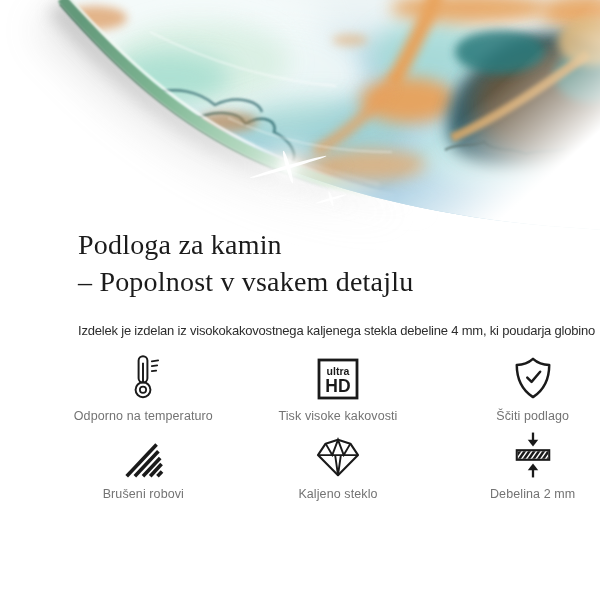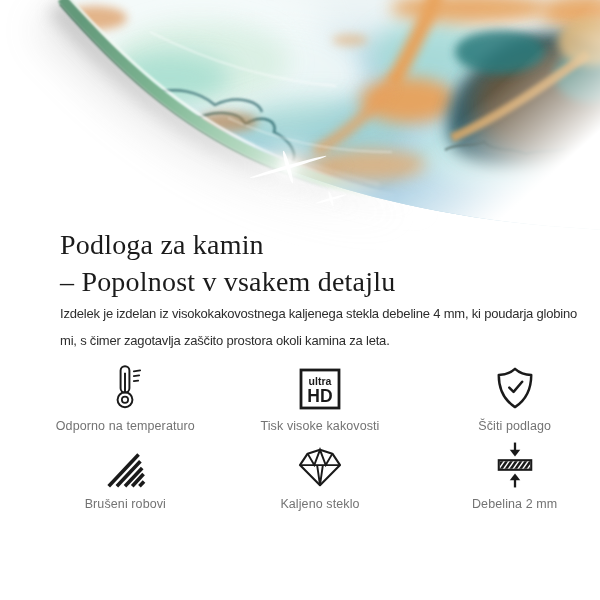--- a/index.html
+++ b/index.html
@@ -1,26 +1,26 @@
 <!DOCTYPE html>
 <html><head>
 <meta charset="utf-8">
 <style>
   html,body{margin:0;padding:0}
   body{
     width:600px;height:600px;position:relative;background:#ffffff;
     font-family:"Liberation Sans","DejaVu Sans",sans-serif;color:#1c1c1c;overflow:hidden;
   }
   .hero{position:absolute;top:0;left:0;width:600px;height:250px;display:block}
-  .content{position:absolute;top:226px;left:0;width:512px;box-sizing:border-box;padding-left:60px}
+  .content{position:absolute;top:226px;left:18px;width:512px;box-sizing:border-box;padding-left:60px}
   .title{
     font-family:"Liberation Serif","DejaVu Serif",serif;
     font-size:28px;line-height:37px;font-weight:400;color:#1b1b1b;margin:0;letter-spacing:0.2px;
   }
-  .desc{margin-top:0;font-size:13px;line-height:27px;letter-spacing:-0.2px;color:#2d2d2d;white-space:nowrap}
+  .desc{margin-top:17px;font-size:13px;line-height:27px;letter-spacing:-0.2px;color:#2d2d2d;white-space:nowrap}
   .features{display:grid;grid-template-columns:repeat(3,1fr);width:584px;margin:10px 0 0 -32px;row-gap:8px}
   .feature{display:flex;flex-direction:column;align-items:center}
   .ficon{height:46px;display:flex;align-items:flex-end;justify-content:center}
   .flabel{margin-top:9px;font-size:12.5px;line-height:15px;color:#737373;letter-spacing:0.1px}
   svg.icon{display:block}
 </style>
 </head>
 <body>
 
 <svg class="hero" width="600" height="250" viewBox="0 0 600 250" xmlns="http://www.w3.org/2000/svg">
@@ -146,21 +146,20 @@
 
 <div class="content">
 
   <h1 class="title">
     <div>Podloga za kamin</div>
     <div>– Popolnost v vsakem detajlu</div>
   </h1>
 
   <div class="desc">
     <div>Izdelek je izdelan iz visokokakovostnega kaljenega stekla debeline 4 mm, ki poudarja globino</div>
-    <div>mi, s čimer zagotavlja zaščito prostora okoli kamina za leta.</div>
   </div>
 
   <div class="features">
 
     <div class="feature">
       <div class="ficon">
         <svg class="icon" width="36" height="46" viewBox="0 0 36 47">
           <rect x="13.5" y="2.2" width="9" height="27" rx="4.5" fill="none" stroke="#1a1a1a" stroke-width="2"></rect>
           <line x1="18" y1="9" x2="18" y2="29" stroke="#1a1a1a" stroke-width="2"></line>
           <circle cx="18" cy="36.5" r="7.6" fill="none" stroke="#1a1a1a" stroke-width="2"></circle>

